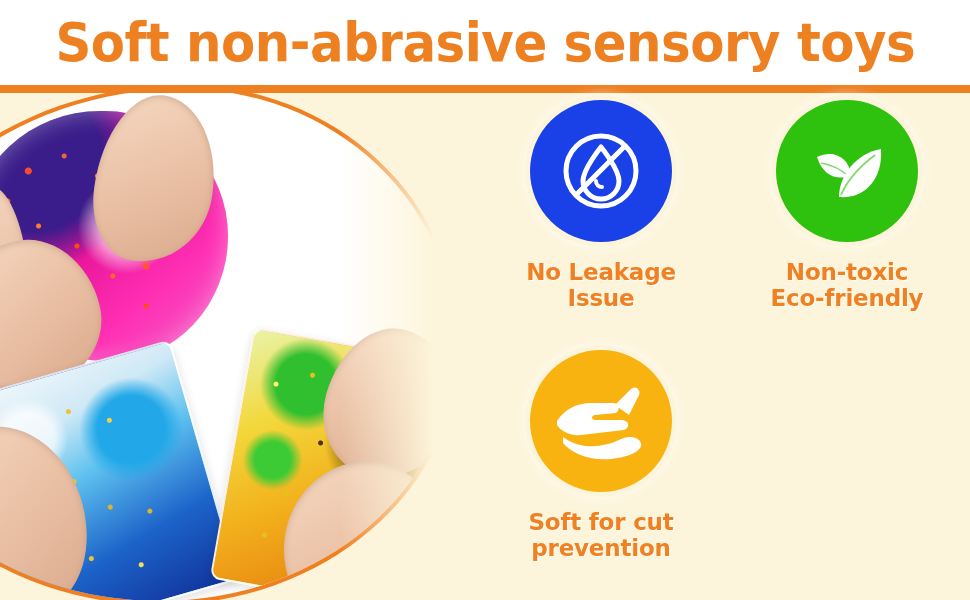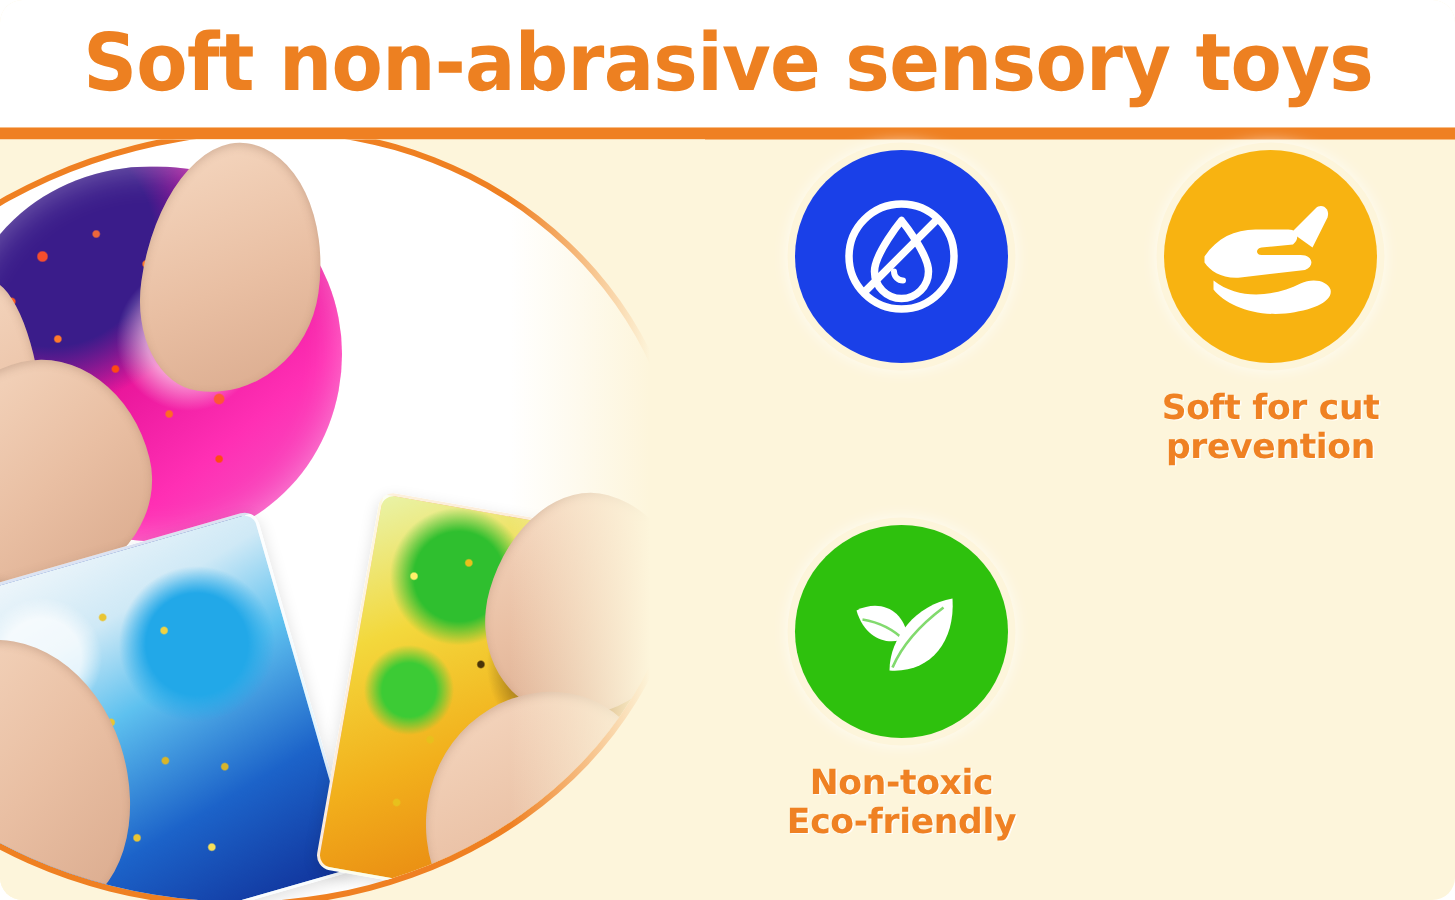--- a/index.html
+++ b/index.html
@@ -7,21 +7,20 @@
     width: 970px; height: 600px;
     overflow: hidden;
     font-family: "Liberation Sans", sans-serif;
     background: #ffffff;
   }
   #root {
     position: relative;
     width: 970px; height: 600px;
     background: #fdf5db;
     overflow: hidden;
-    border-radius: 15px;
   }
 
   
   #header-band {
     position: absolute; left: 0; top: 0;
     width: 970px; height: 85px;
     background: #ffffff;
     display: flex; align-items: center; justify-content: center;
   }
   #headline {
@@ -288,42 +287,44 @@
     <div class="benefit">
       <div class="benefit-icon b-blue">
         <svg width="96" height="96" viewBox="0 0 96 96" aria-hidden="true">
           <circle cx="48" cy="48" r="35" fill="none" stroke="#ffffff" stroke-width="5"></circle>
           <path d="M48 24 C48 24 66 46 66 58 a18 18 0 0 1 -36 0 C30 46 48 24 48 24 Z" fill="none" stroke="#ffffff" stroke-width="5" stroke-linejoin="round"></path>
           <path d="M43 58 a6 6 0 0 0 6 6" fill="none" stroke="#ffffff" stroke-width="4" stroke-linecap="round"></path>
           <line x1="24" y1="71" x2="71" y2="24" stroke="#ffffff" stroke-width="5" stroke-linecap="round"></line>
           <line x1="24" y1="71" x2="71" y2="24" stroke="#1a40e8" stroke-width="0"></line>
         </svg>
       </div>
+      <div class="benefit-label">No Leakage
+Issue</div>
     </div>
 
-
-    <div class="benefit">
-      <div class="benefit-icon b-amber">
-        <svg width="100" height="92" viewBox="0 0 100 92" aria-hidden="true">
-          <path d="M6 46 C14 34 26 28 40 28 L62 28 C68 28 70 34 65 38 L44 40 C40 40.5 40 45 44 45 L70 45 C78 45 80 52 73 55 L30 60 C18 61 10 56 6 50 Z" fill="#ffffff"></path>
-          <path d="M64 30 L80 14 C84 10 90 14 88 20 L78 40 Z" fill="#ffffff"></path>
-          <path d="M12 62 C30 76 54 72 70 64 C78 60 88 62 90 68 C92 76 78 82 60 84 C38 86 20 78 12 68 Z" fill="#ffffff"></path>
-        </svg>
-      </div>
-      <div class="benefit-label">Soft for cut
-prevention</div>
-    </div>
 
     <div class="benefit">
       <div class="benefit-icon b-green">
         <svg width="96" height="96" viewBox="0 0 96 96" aria-hidden="true">
           <path d="M18 34 C34 26 50 34 52 52 C40 58 24 54 18 34 Z" fill="#ffffff"></path>
           <path d="M22 40 C34 42 44 48 50 54" fill="none" stroke="#2ec10d" stroke-width="1.6" opacity="0.6"></path>
           <path d="M82 26 C84 56 66 76 40 74 C40 52 58 30 82 26 Z" fill="#ffffff"></path>
           <path d="M76 32 C60 44 48 58 42 72" fill="none" stroke="#2ec10d" stroke-width="1.8" opacity="0.6"></path>
         </svg>
       </div>
       <div class="benefit-label">Non-toxic
 Eco-friendly</div>
     </div>
 
+    <div class="benefit">
+      <div class="benefit-icon b-amber">
+        <svg width="100" height="92" viewBox="0 0 100 92" aria-hidden="true">
+          <path d="M6 46 C14 34 26 28 40 28 L62 28 C68 28 70 34 65 38 L44 40 C40 40.5 40 45 44 45 L70 45 C78 45 80 52 73 55 L30 60 C18 61 10 56 6 50 Z" fill="#ffffff"></path>
+          <path d="M64 30 L80 14 C84 10 90 14 88 20 L78 40 Z" fill="#ffffff"></path>
+          <path d="M12 62 C30 76 54 72 70 64 C78 60 88 62 90 68 C92 76 78 82 60 84 C38 86 20 78 12 68 Z" fill="#ffffff"></path>
+        </svg>
+      </div>
+      <div class="benefit-label">Soft for cut
+prevention</div>
+    </div>
+
   </div>
 </div>
 
 </body></html>

